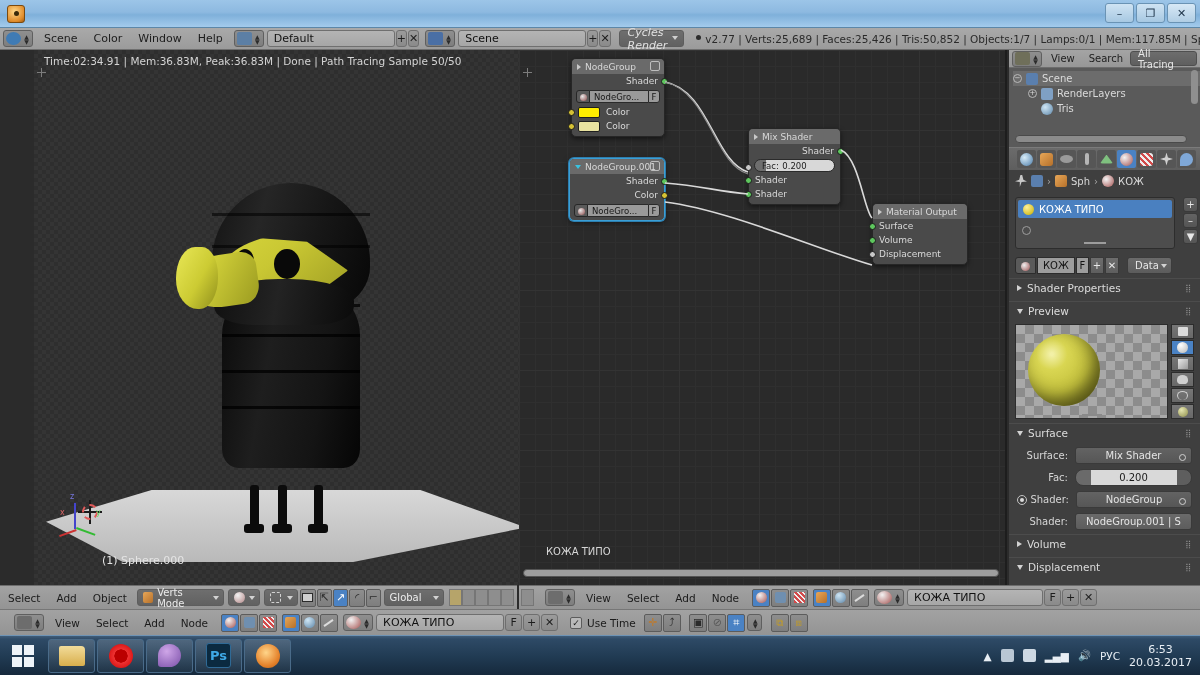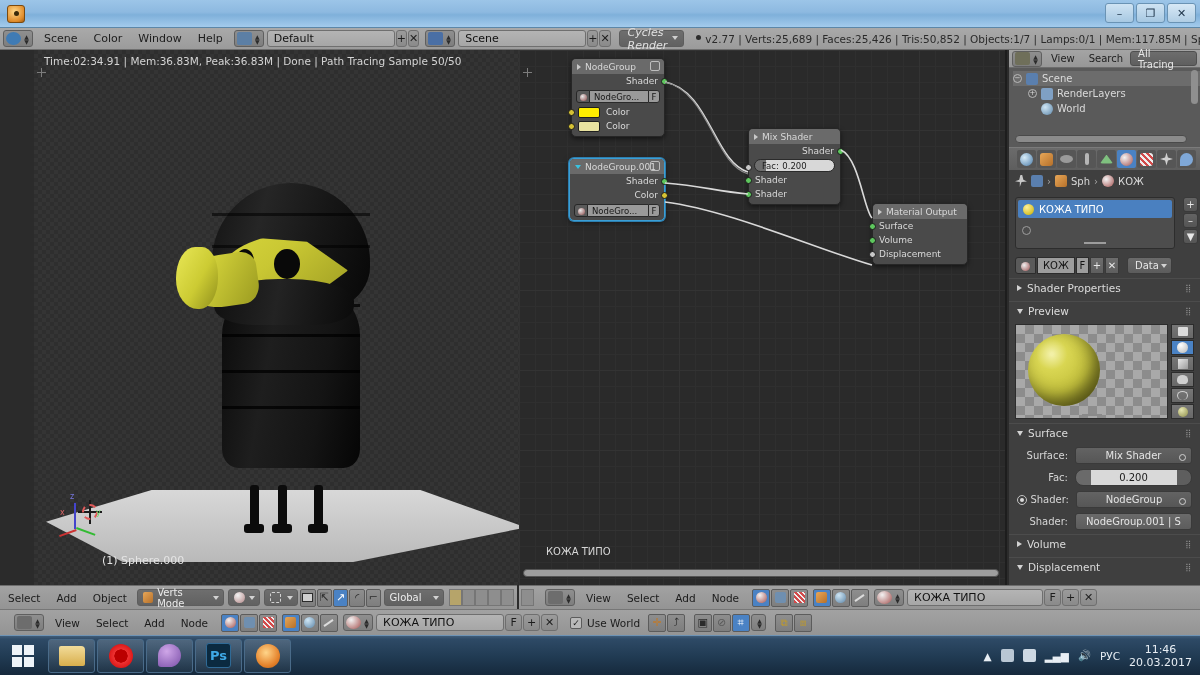--- a/index.html
+++ b/index.html
@@ -547,21 +547,21 @@
             <span class="oico" style="background:#5a7fae"></span>
             <span>Scene</span>
           </div>
           <div class="orow" style="padding-left:15px">
             <span class="expand">+</span>
             <span class="oico" style="background:#7fa0c4"></span>
             <span>RenderLayers</span>
           </div>
           <div class="orow" style="padding-left:28px">
             <span class="oico" style="background:radial-gradient(circle at 35% 35%,#cfe6f5,#5d86a8);border-radius:50%"></span>
-            <span>World</span>
+            <span>Tris</span>
           </div>
         </div>
         <div class="oscroll"></div>
         <div class="ohscroll"></div>
       </div>
 
       <div class="proptabs">
         <div class="ptab">
           <span class="pt-ico" style="background:radial-gradient(circle at 35% 35%,#d8ecf8,#4a7ba8);border-radius:50%"></span>
           </div>
@@ -829,21 +829,21 @@
             <i>▼</i>
           </span>
       </div>
       <div class="txtfield" style="width:118px">КОЖА ТИПО</div>
       <div class="sqbtn">F</div>
       <div class="sqbtn">+</div>
       <div class="sqbtn">✕</div>
 
       <div style="display:flex;align-items:center;gap:5px;margin-left:12px">
         <span class="chk">✓</span>
-        <span>Use World</span>
+        <span>Use Time</span>
       </div>
       <div class="ibtn" style="margin-left:8px">
         <span style="color:#c07a2a;font-size:11px">✛</span>
         </div>
       <div class="ibtn">
         <span style="color:#2b2b2b;font-size:11px">⤴</span>
         </div>
       <div class="ibtn" style="margin-left:8px">
         <span style="color:#2b2b2b;font-size:11px">▣</span>
         </div>
@@ -893,19 +893,19 @@
       <span style="width:24px;height:24px;border-radius:50%;background:radial-gradient(circle at 42% 36%,#ffd58a,#e5832c 62%,#b85a12);display:block;position:relative"></span>
     </div>
     <div class="tray">
       <span>▲</span>
       <span style="width:13px;height:13px;background:#b9c7d4;border-radius:2px;display:inline-block;position:relative"></span>
       <span style="width:13px;height:13px;background:#cdd8e3;border-radius:2px;display:inline-block"></span>
       <span>▂▄▆</span>
       <span>🔊</span>
       <span>РУС</span>
       <span class="clock">
-        <span style="display:block">11:46</span>
+        <span style="display:block">6:53</span>
         <span style="display:block">20.03.2017</span>
       </span>
     </div>
   </div>
 
 </div>
 
 </body></html>

